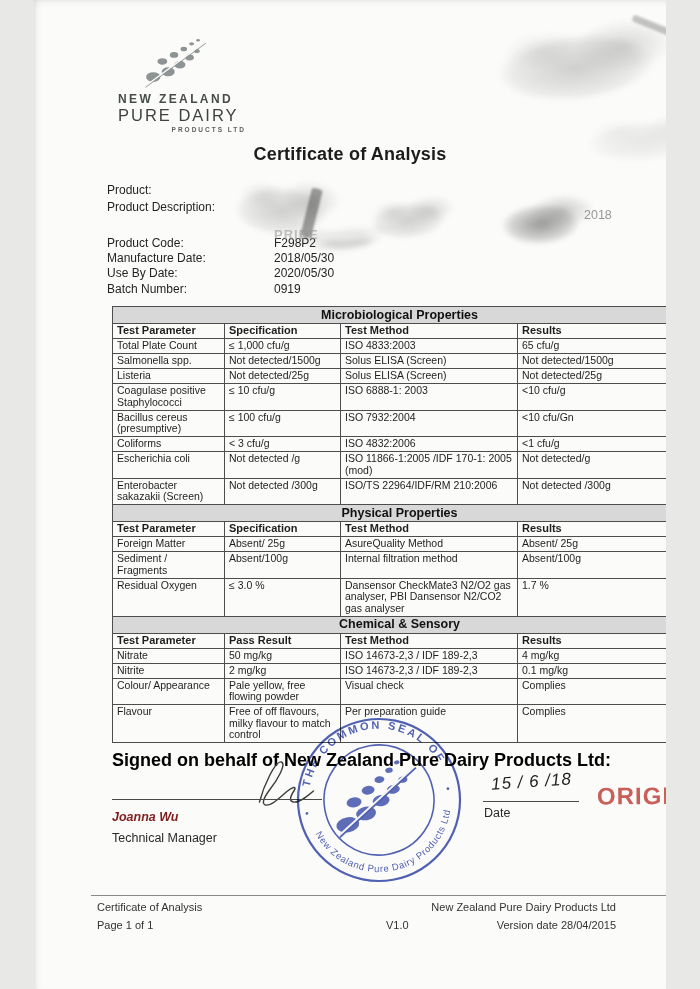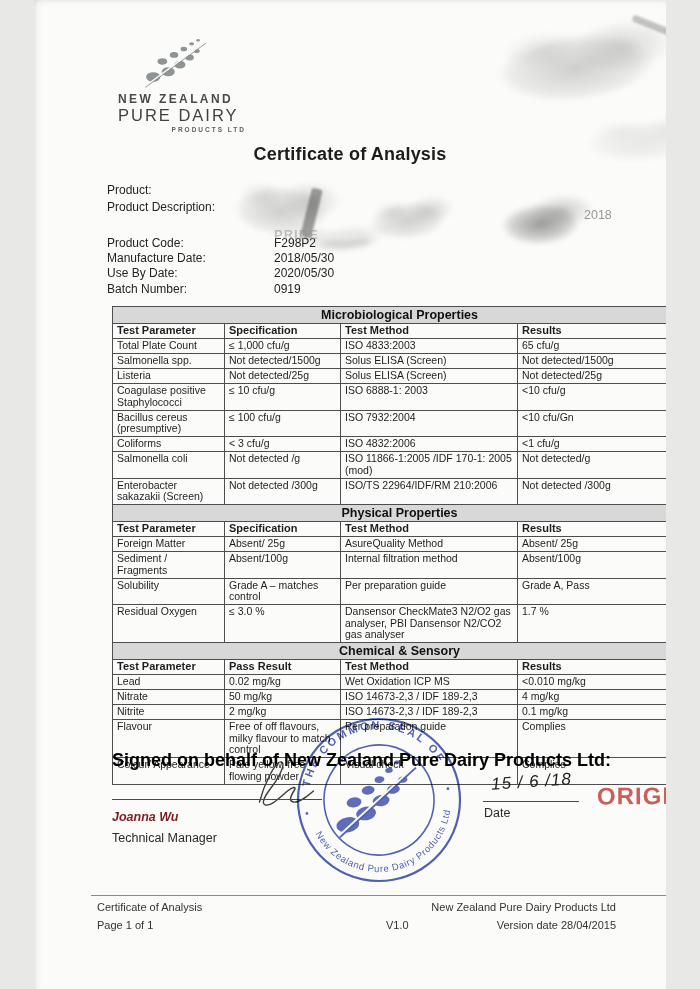--- a/index.html
+++ b/index.html
@@ -194,21 +194,21 @@
             <td>ISO 7932:2004</td>
             <td>&lt;10 cfu/Gn</td>
           </tr>
           <tr>
             <td>Coliforms</td>
             <td>&lt; 3 cfu/g</td>
             <td>ISO 4832:2006</td>
             <td>&lt;1 cfu/g</td>
           </tr>
           <tr>
-            <td>Salmonella coli</td>
+            <td>Escherichia coli</td>
             <td>Not detected /g</td>
             <td>ISO 11866-1:2005 /IDF 170-1: 2005 (mod)</td>
             <td>Not detected/g</td>
           </tr>
           <tr>
             <td>Enterobacter sakazakii (Screen)</td>
             <td>Not detected /300g</td>
             <td>ISO/TS 22964/IDF/RM 210:2006</td>
             <td>Not detected /300g</td>
           </tr>
@@ -227,68 +227,56 @@
             <td>AsureQuality Method</td>
             <td>Absent/ 25g</td>
           </tr>
           <tr>
             <td>Sediment / Fragments</td>
             <td>Absent/100g</td>
             <td>Internal filtration method</td>
             <td>Absent/100g</td>
           </tr>
           <tr>
-            <td>Solubility</td>
-            <td>Grade A – matches control</td>
-            <td>Per preparation guide</td>
-            <td>Grade A, Pass</td>
-          </tr>
-          <tr>
             <td>Residual Oxygen</td>
             <td>≤ 3.0 %</td>
             <td>Dansensor CheckMate3 N2/O2 gas analyser, PBI Dansensor N2/CO2 gas analyser</td>
             <td>1.7 %</td>
           </tr>
           <tr>
             <th colspan="4" class="section-bar">Chemical &amp; Sensory</th>
           </tr>
           <tr>
             <th class="colhead">Test Parameter</th>
             <th class="colhead">Pass Result</th>
             <th class="colhead">Test Method</th>
             <th class="colhead">Results</th>
           </tr>
           <tr>
-            <td>Lead</td>
-            <td>0.02 mg/kg</td>
-            <td>Wet Oxidation ICP MS</td>
-            <td>&lt;0.010 mg/kg</td>
-          </tr>
-          <tr>
             <td>Nitrate</td>
             <td>50 mg/kg</td>
             <td>ISO 14673-2,3 / IDF 189-2,3</td>
             <td>4 mg/kg</td>
           </tr>
           <tr>
             <td>Nitrite</td>
             <td>2 mg/kg</td>
             <td>ISO 14673-2,3 / IDF 189-2,3</td>
             <td>0.1 mg/kg</td>
           </tr>
           <tr>
+            <td>Colour/ Appearance</td>
+            <td>Pale yellow, free flowing powder</td>
+            <td>Visual check</td>
+            <td>Complies</td>
+          </tr>
+          <tr>
             <td>Flavour</td>
             <td>Free of off flavours, milky flavour to match control</td>
             <td>Per preparation guide</td>
-            <td>Complies</td>
-          </tr>
-          <tr>
-            <td>Colour/ Appearance</td>
-            <td>Pale yellow, free flowing powder</td>
-            <td>Visual check</td>
             <td>Complies</td>
           </tr>
         </tbody>
     </table>
   </div>
 
   <div class="sig-heading">Signed on behalf of New Zealand Pure Dairy Products Ltd:</div>
   <svg class="sig-squiggle" width="115" height="55" viewBox="0 0 90 55">
     <path d="M 18,46 C 22,30 34,4 40,6 C 45,8 36,24 28,34 C 22,42 20,48 24,49 C 30,50 38,42 46,35 C 51,31 55,30 53,34 C 49,40 47,45 52,46 C 58,47 66,40 72,35" fill="none" stroke="#3c3c3c" stroke-width="1.4" stroke-linecap="round"></path>
   </svg>

